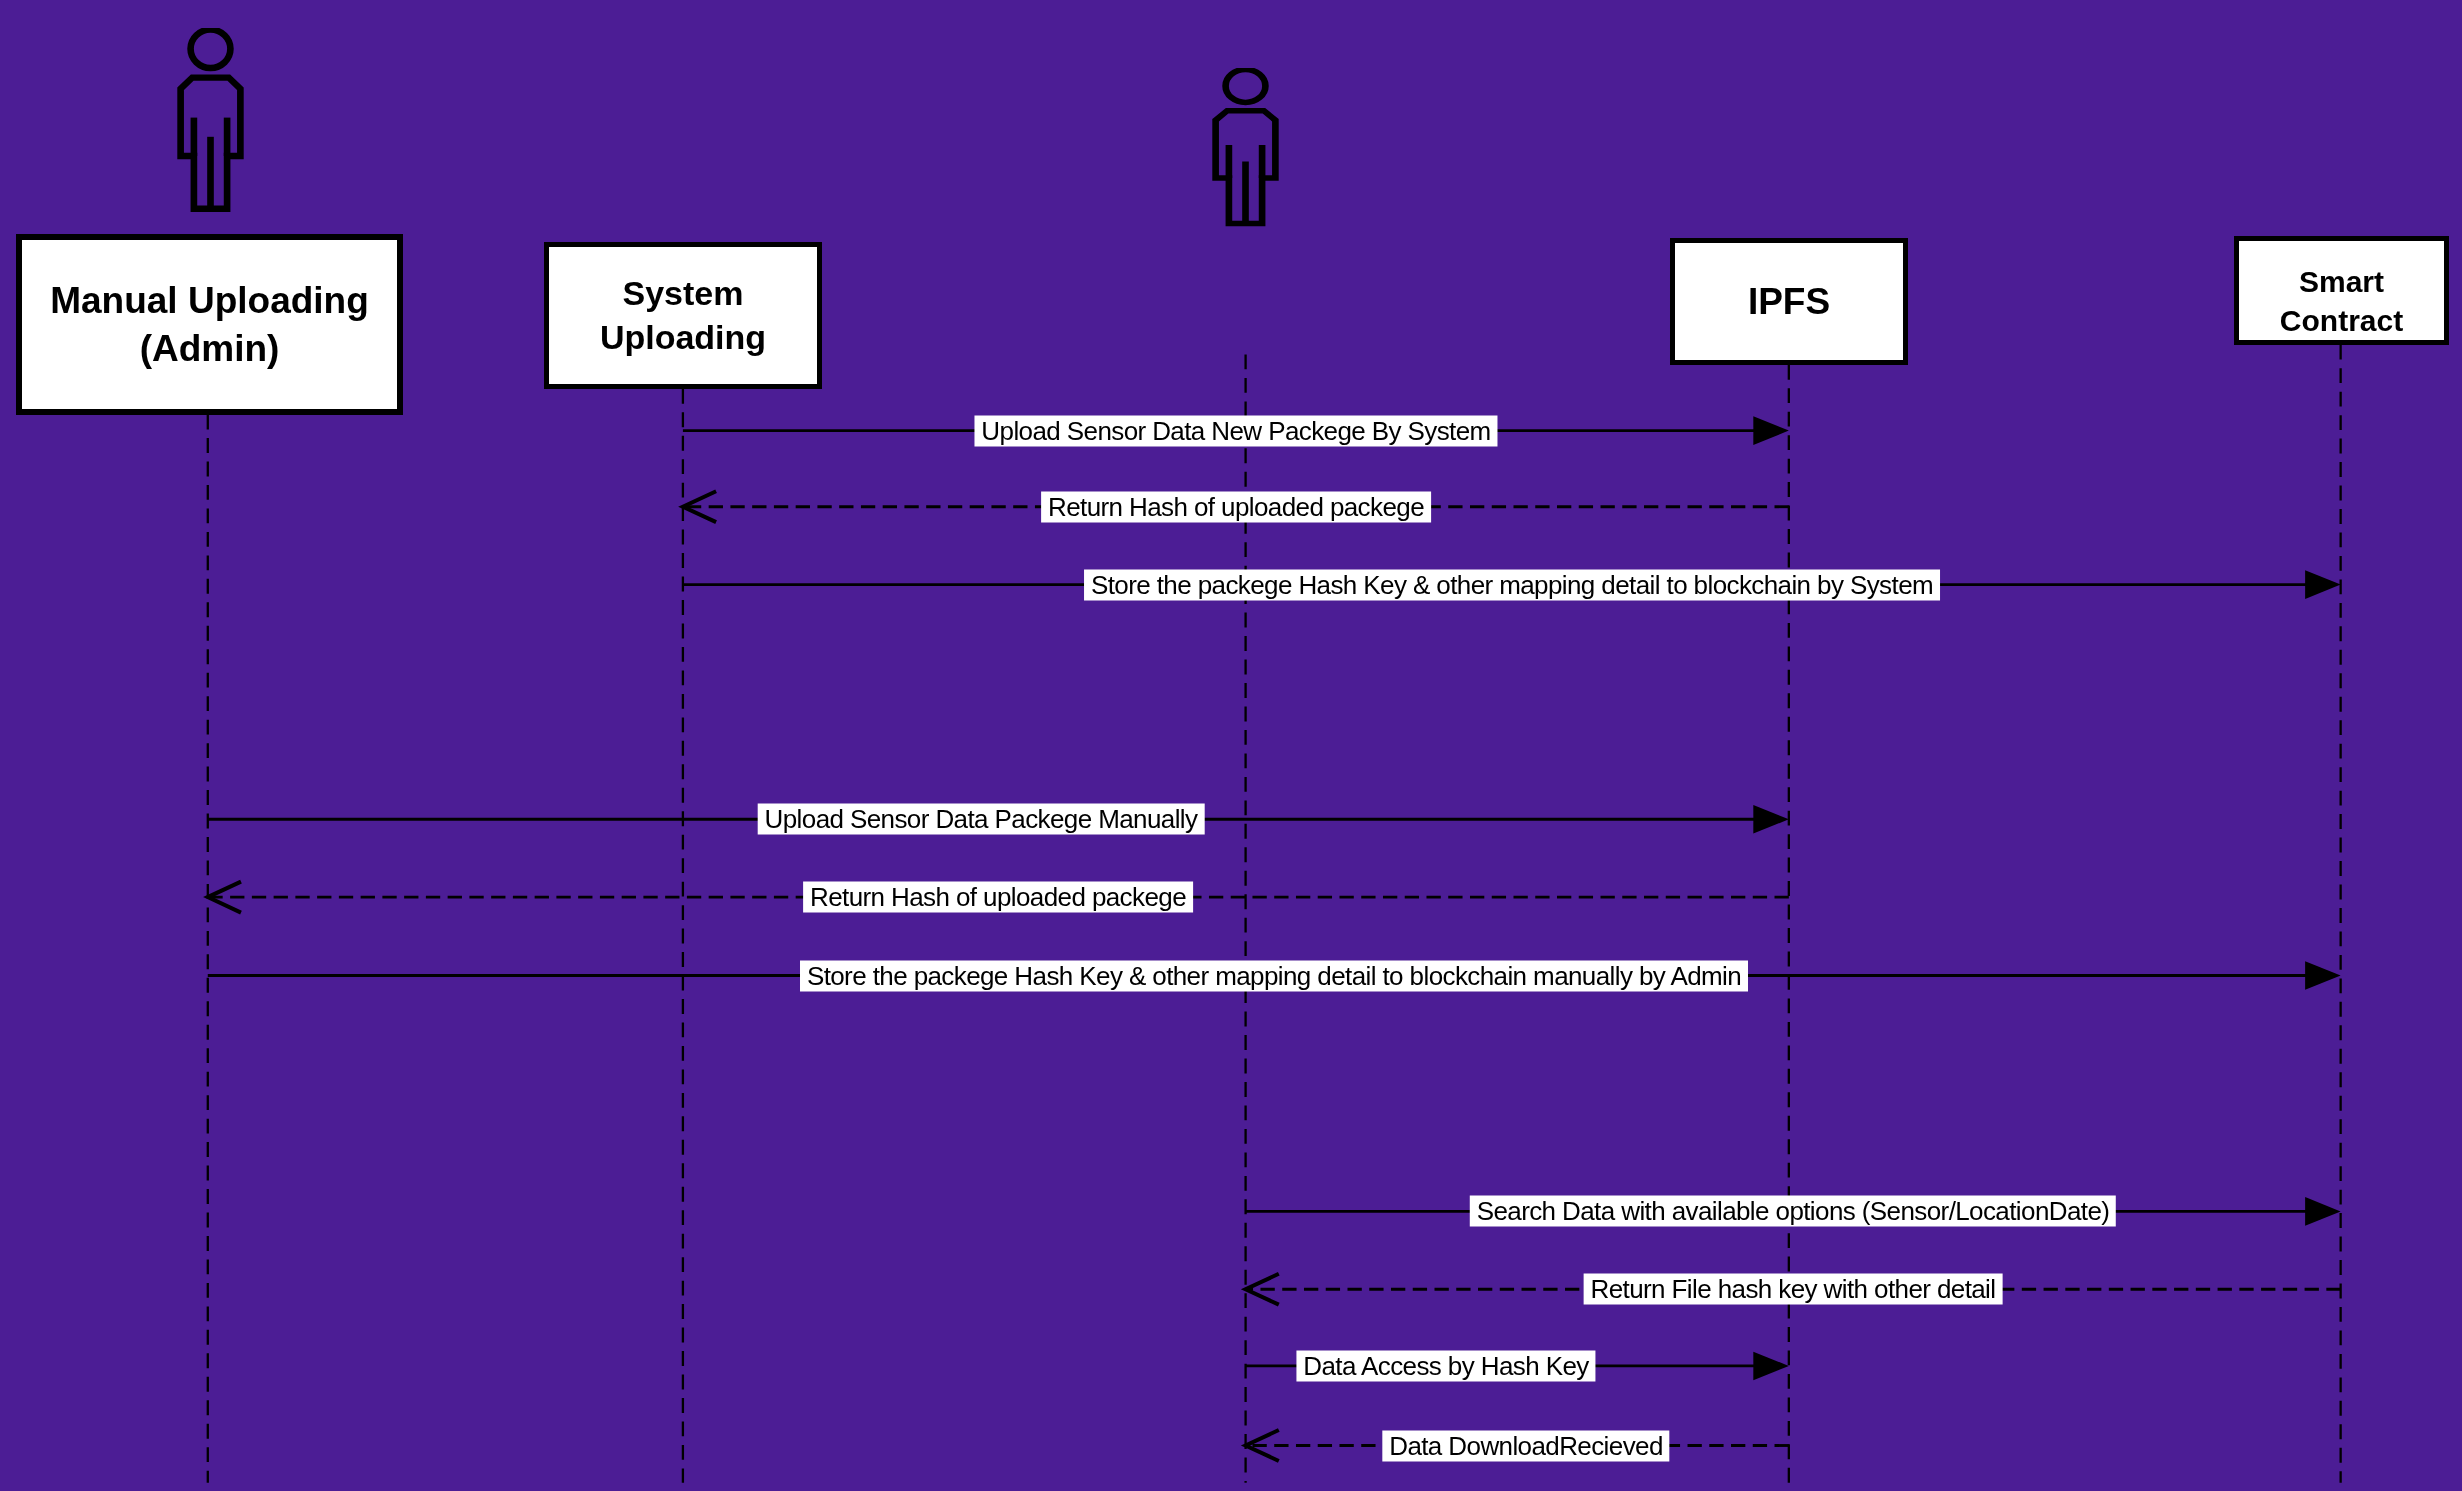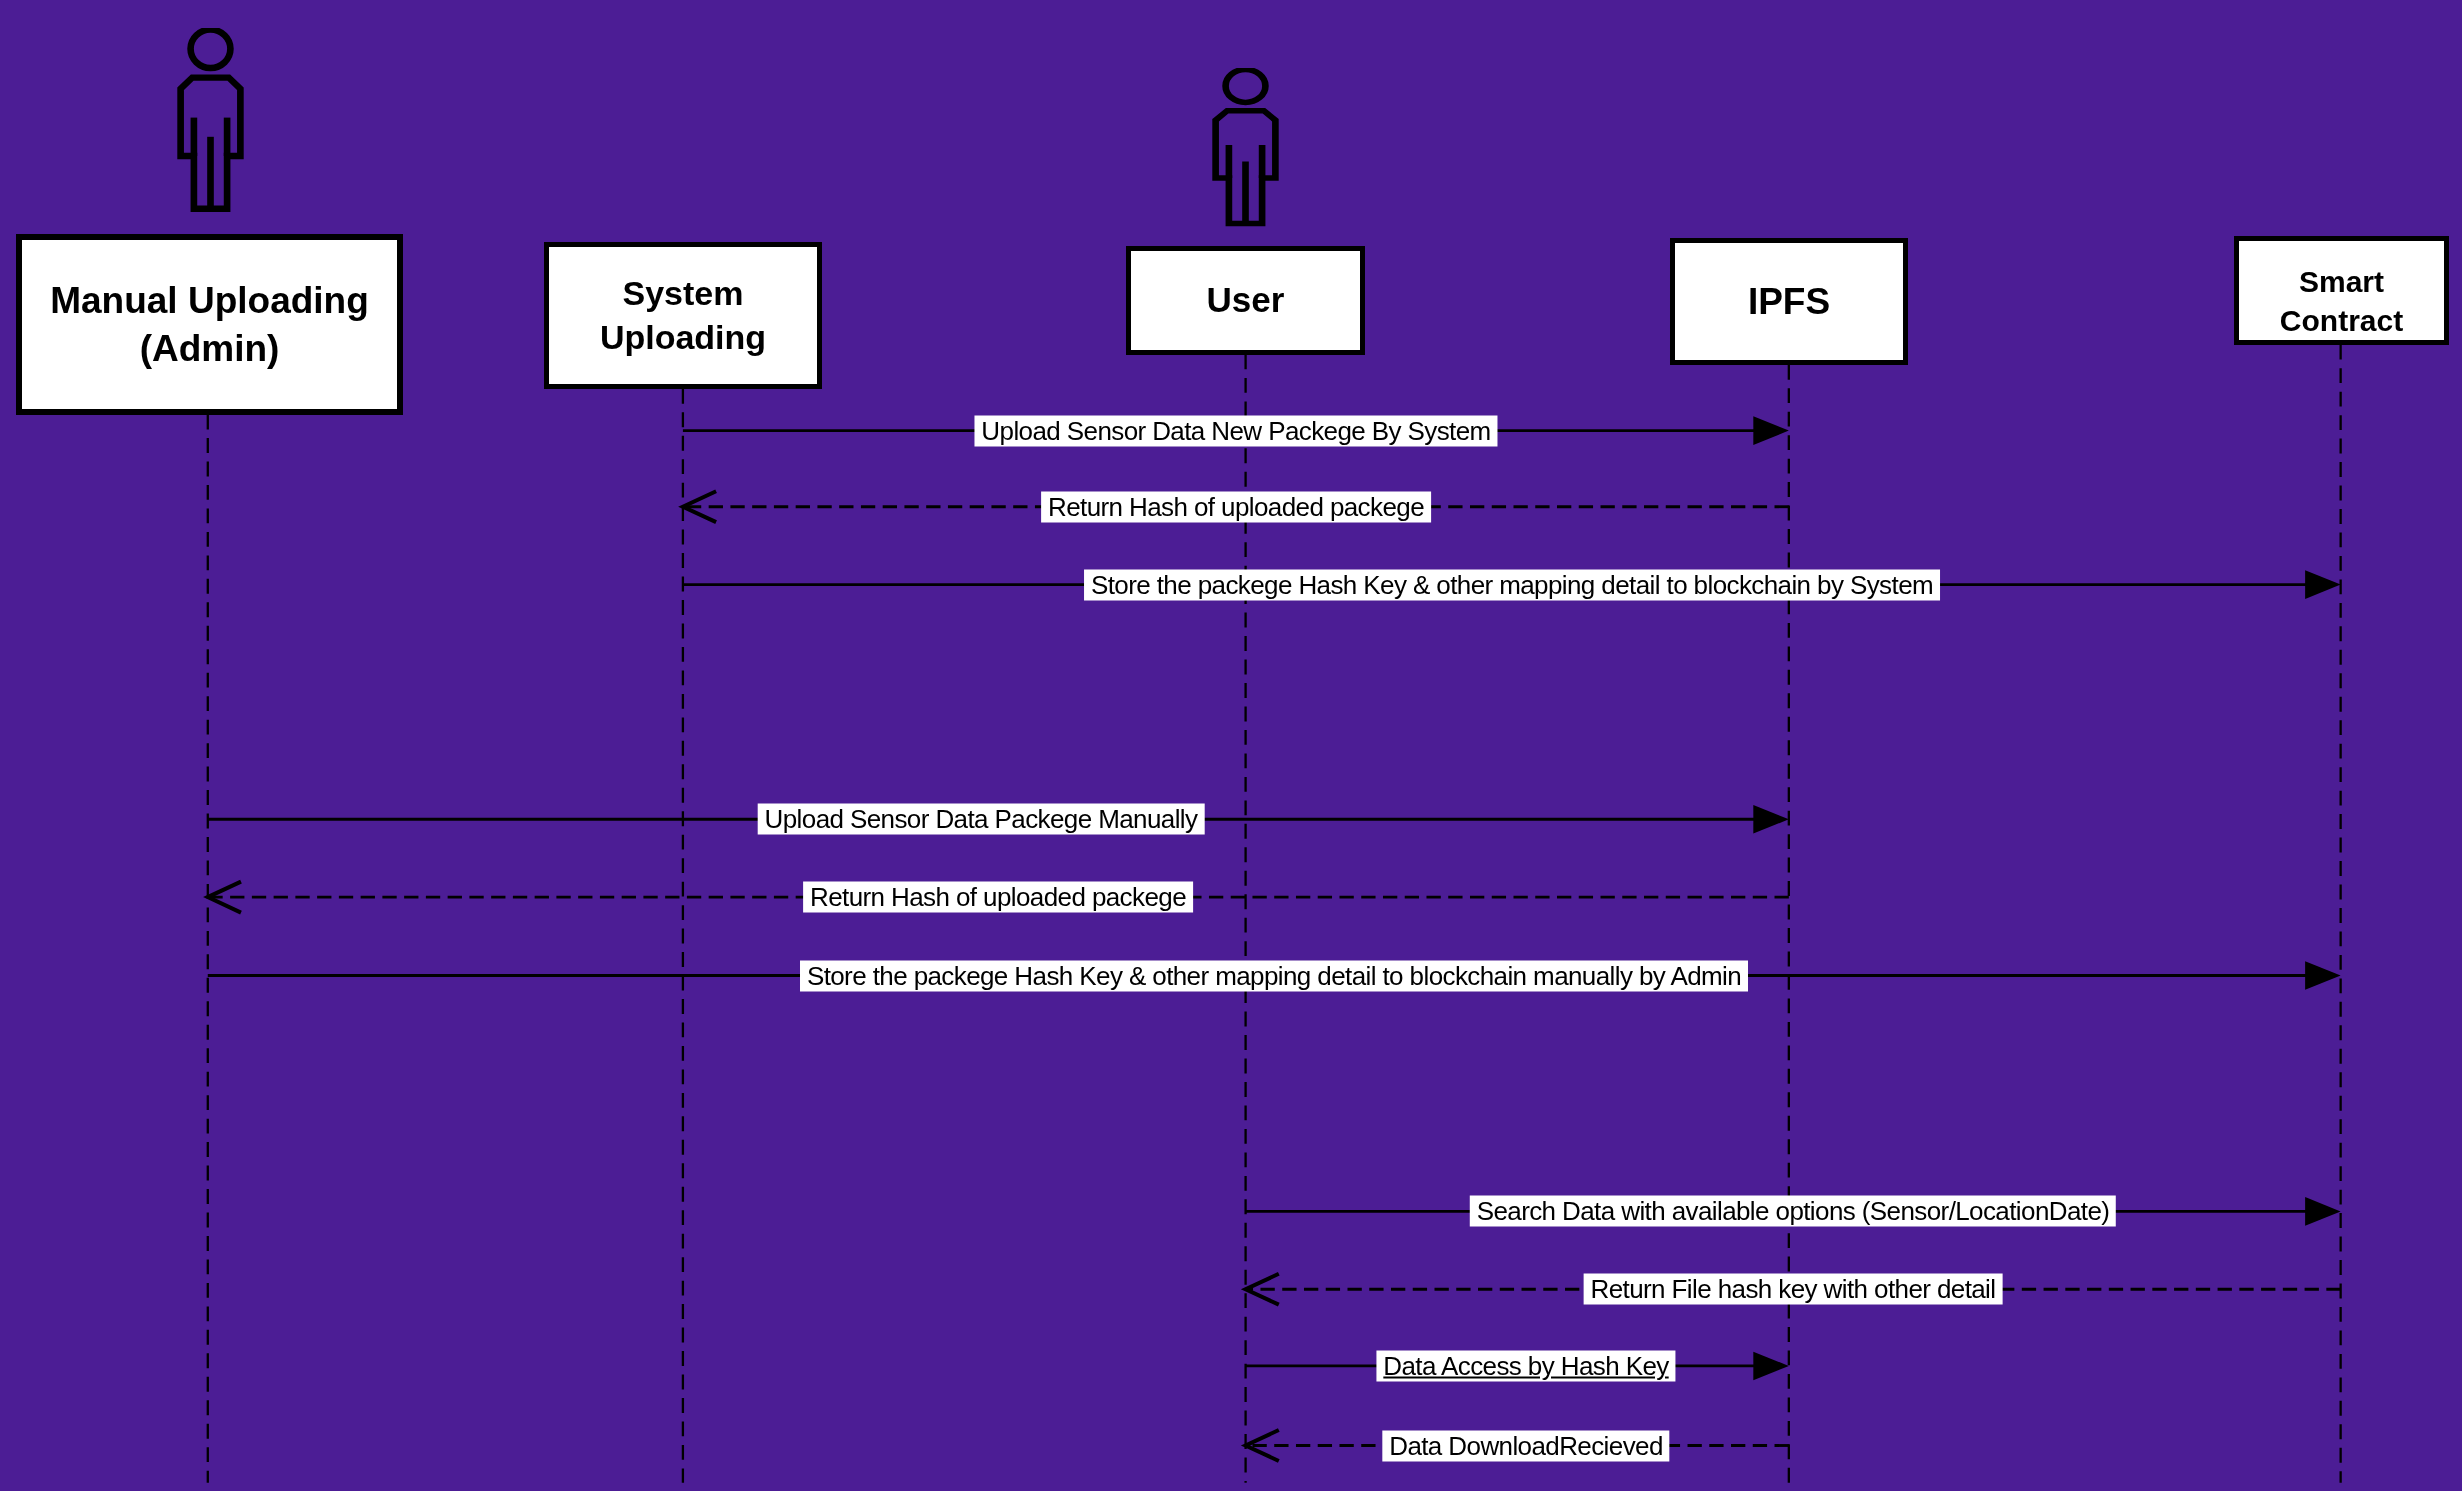--- a/index.html
+++ b/index.html
@@ -48,21 +48,21 @@
   #icon-user   { left: 1204px; top: 68px; width: 83px; height: 165px; }
 
   #msg1  { left: 1236px; top: 431px;  }
   #msg2  { left: 1236px; top: 507px;  }
   #msg3  { left: 1512px; top: 585px; }
   #msg4  { left: 981px; top: 819px; }
   #msg5  { left: 998px; top: 897px; }
   #msg6  { left: 1274px; top: 976px; }
   #msg7  { left: 1793px; top: 1211px; }
   #msg8  { left: 1793px; top: 1289px; }
-  #msg9  { left: 1526px; top: 1366px; text-decoration: underline; }
+  #msg9  { left: 1446px; top: 1366px; }
   #msg10 { left: 1526px; top: 1446px; }
 </style>
 </head>
 <body>
 
 <div class="stage">
 
   <svg class="wires" width="2462" height="1492" viewBox="0 0 4301 2606">
     <g stroke="#000">
       <line x1="363" y1="724" x2="363" y2="2590" stroke-width="4" stroke-dasharray="26 15"></line>
@@ -142,23 +142,20 @@
   <div id="actor-manual" class="actor">
     <div class="ln">Manual Uploading</div>
     <div class="ln">(Admin)</div>
   </div>
 
   <div id="actor-system" class="actor">
     <div class="ln">System</div>
     <div class="ln">Uploading</div>
   </div>
 
-  <div id="actor-user" class="actor">
-    <div class="ln">User</div>
-  </div>
 
   <div id="actor-ipfs" class="actor">
     <div class="ln">IPFS</div>
   </div>
 
   <div id="actor-sc" class="actor">
     <div class="ln">Smart</div>
     <div class="ln">Contract</div>
   </div>
 

